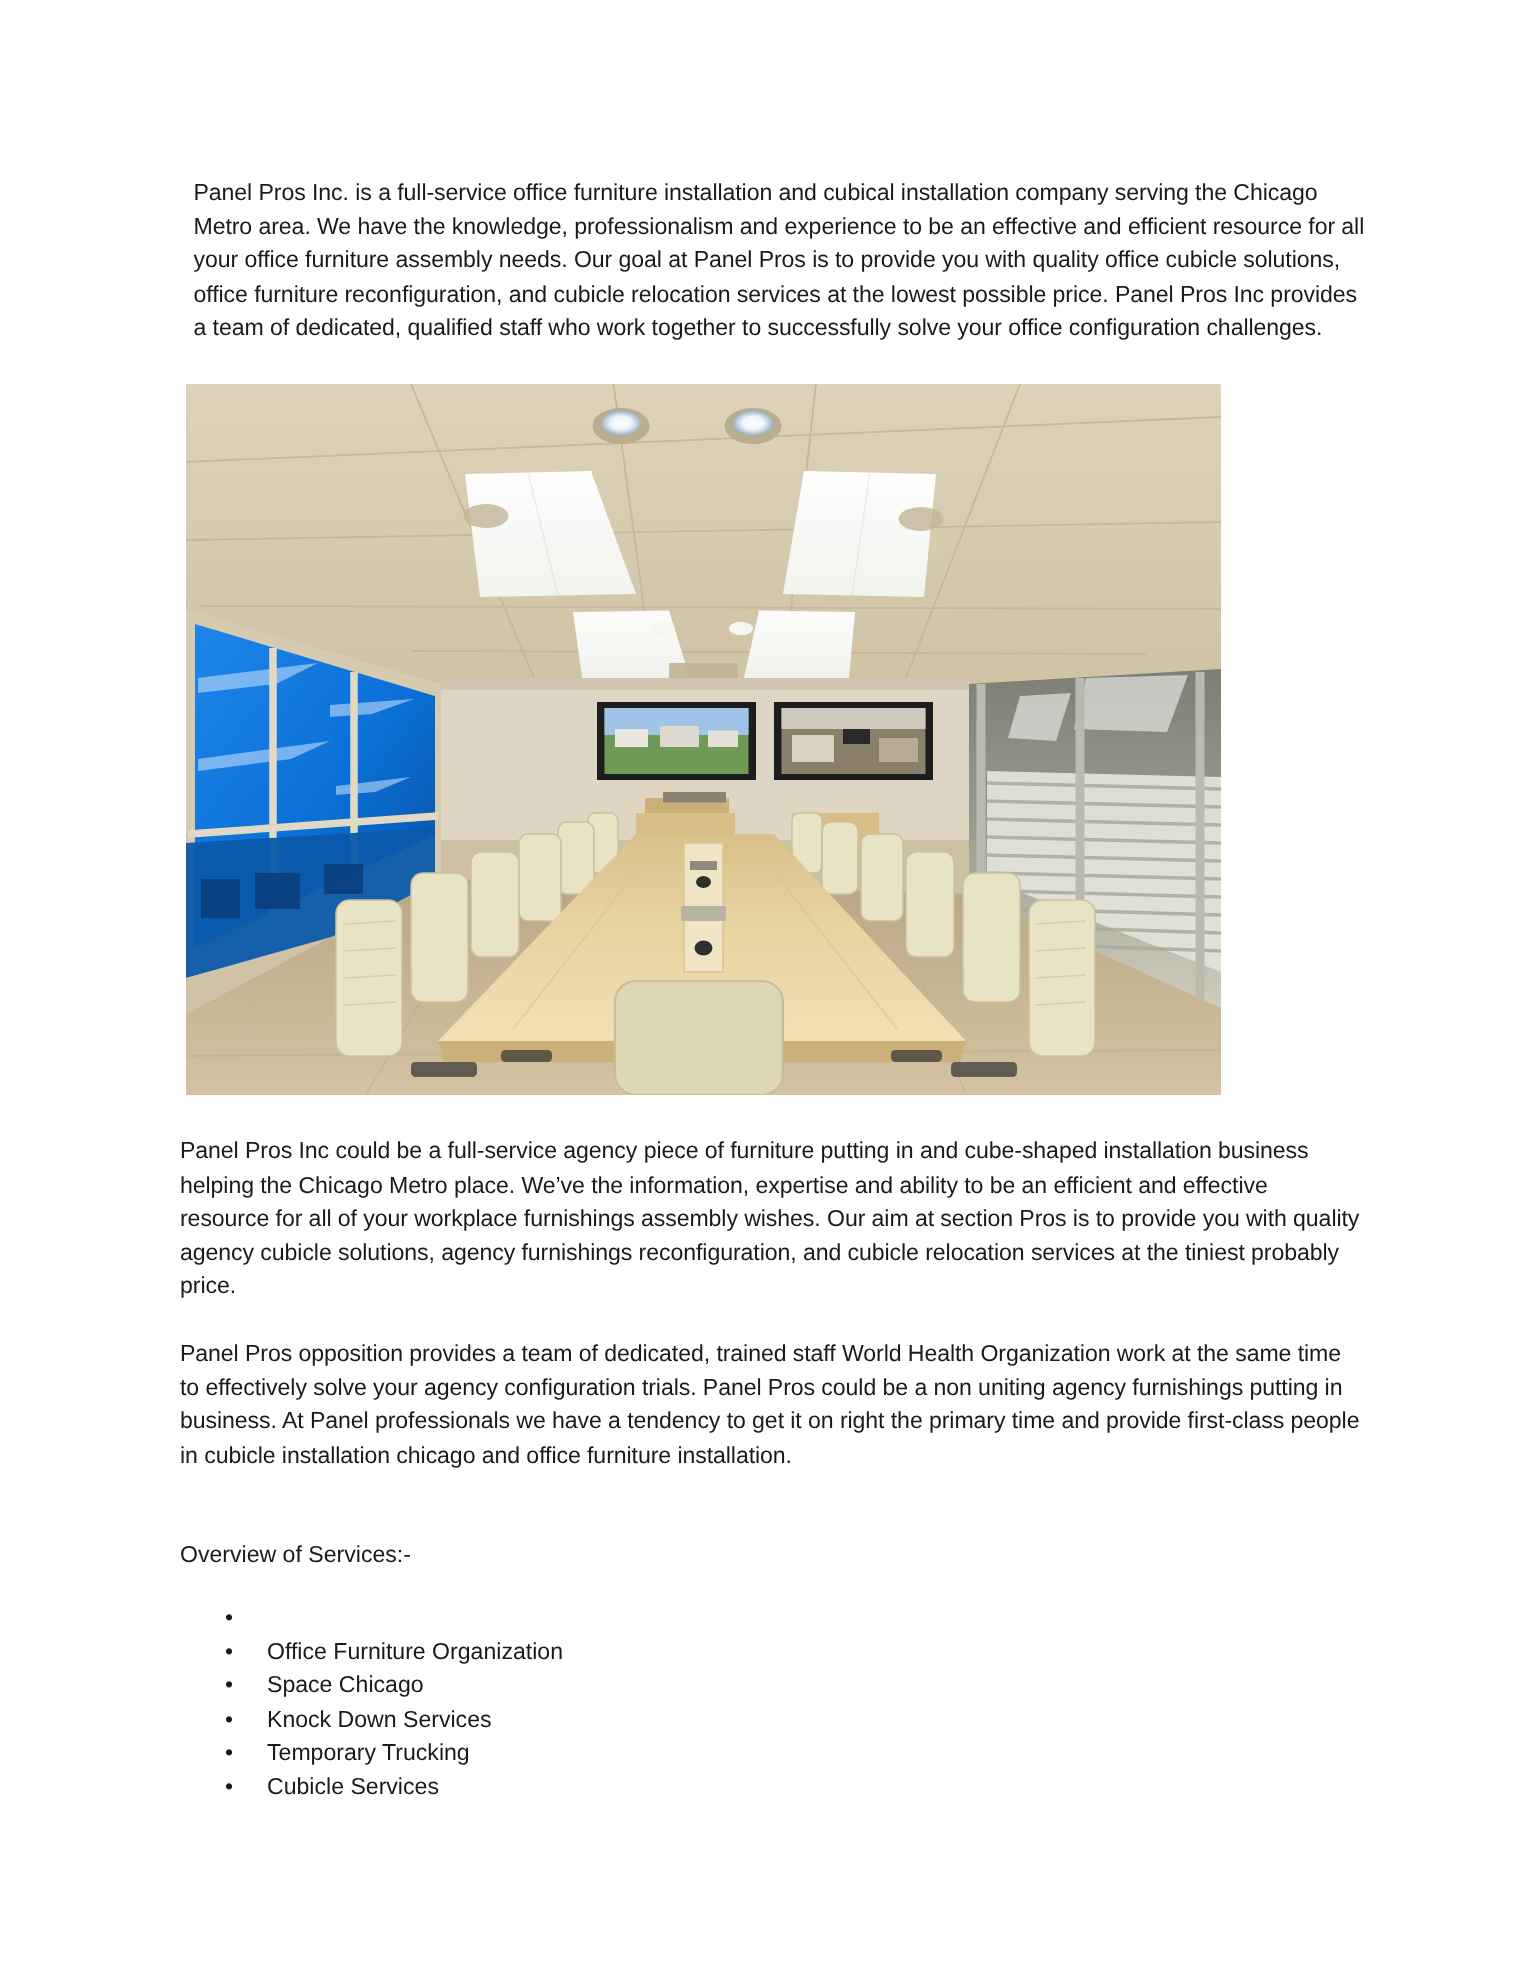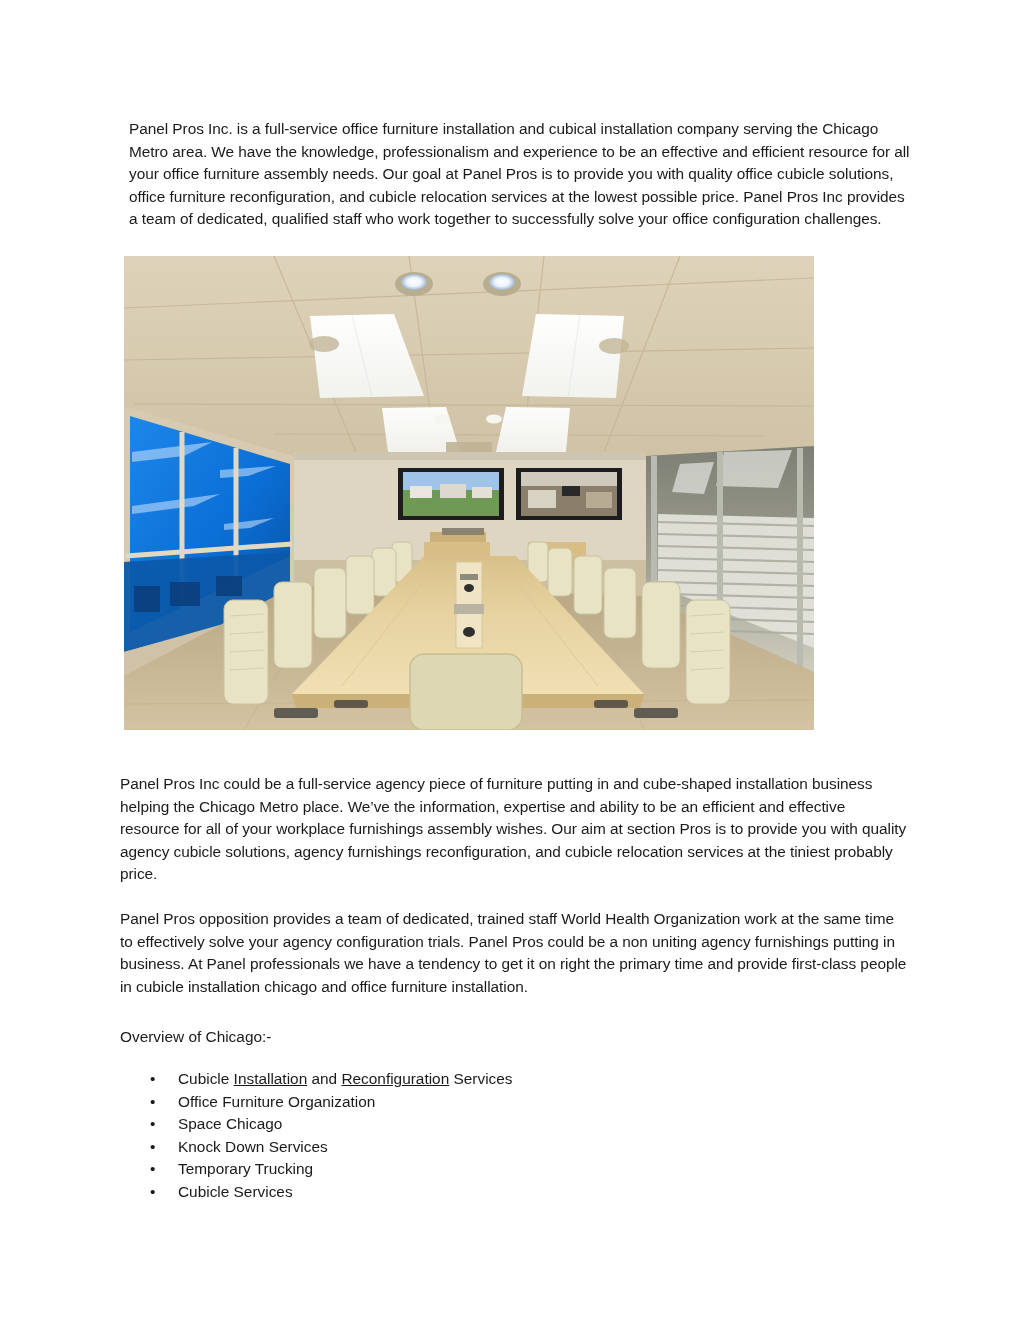--- a/index.html
+++ b/index.html
@@ -47,21 +47,20 @@
   .photo-wrap svg {
     display: block;
     width: 690px;
     height: 474px;
   }
   .after-photo {
     position: absolute;
     left: 120px;
     top: 757px;
     width: 787px;
-    margin-top: 16px;
   }
   .heading-line {
     position: absolute;
     left: 120px;
     top: 1026px;
     font-size: 15.4px;
     line-height: 22.6px;
     color: #1a1a1a;
   }
   ul.services {
@@ -293,26 +292,25 @@
       </g>
     </svg>
   </div>
 
   <div class="after-photo">
     <p class="body-text">Panel Pros Inc could be a full-service agency piece of furniture putting in and cube-shaped installation business helping the Chicago Metro place. We’ve the information, expertise and ability to be an efficient and effective resource for all of your workplace furnishings assembly wishes. Our aim at section Pros is to provide you with quality agency cubicle solutions, agency furnishings reconfiguration, and cubicle relocation services at the tiniest probably price.</p>
     <div class="para-gap"></div>
     <p class="body-text">Panel Pros opposition provides a team of dedicated, trained staff World Health Organization work at the same time to effectively solve your agency configuration trials. Panel Pros could be a non uniting agency furnishings putting in business. At Panel professionals we have a tendency to get it on right the primary time and provide first-class people in cubicle installation chicago and office furniture installation.</p>
   </div>
 
-  <div class="heading-line">Overview of Chicago:-</div>
+  <div class="heading-line">Overview of Services:-</div>
 
   <ul class="services">
     <li>
       <span class="bullet">•</span>
-      <span><span>Cubicle </span><span class="u">Installation</span><span> and </span><span class="u">Reconfiguration</span><span> Services</span></span>
     </li>
     <li>
       <span class="bullet">•</span>
       <span>Office Furniture Organization</span>
     </li>
     <li>
       <span class="bullet">•</span>
       <span>Space Chicago</span>
     </li>
     <li>

